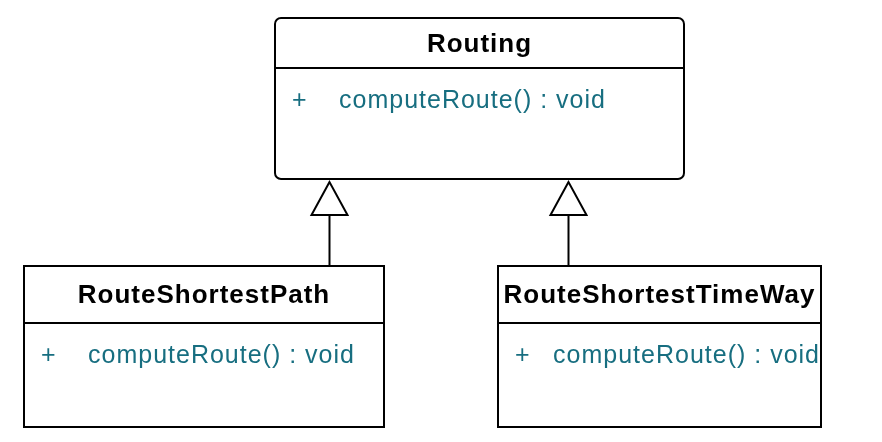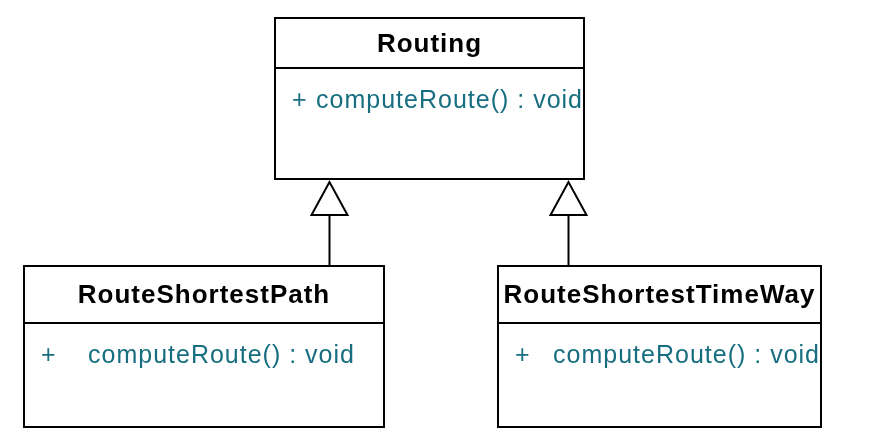--- a/index.html
+++ b/index.html
@@ -35,21 +35,21 @@
     stroke: var(--border-color);
     stroke-width: 2;
     stroke-linejoin: miter;
   }
 
   .uml-class {
     position: absolute;
     background: var(--bg-color);
     border: 2px solid var(--border-color);
   }
-  .class-routing   { left: 274px; top: 17px;  width: 311px; height: 163px; }
+  .class-routing   { left: 274px; top: 17px;  width: 411px; height: 163px; border-radius: 7px; }
   .class-path      { left: 23px;  top: 265px; width: 362px; height: 163px; }
   .class-timeway   { left: 497px; top: 265px; width: 325px; height: 163px; }
 
   .uml-title {
     display: flex;
     align-items: center;
     justify-content: center;
     border-bottom: 2px solid var(--border-color);
     color: var(--title-color);
     font-weight: bold;

